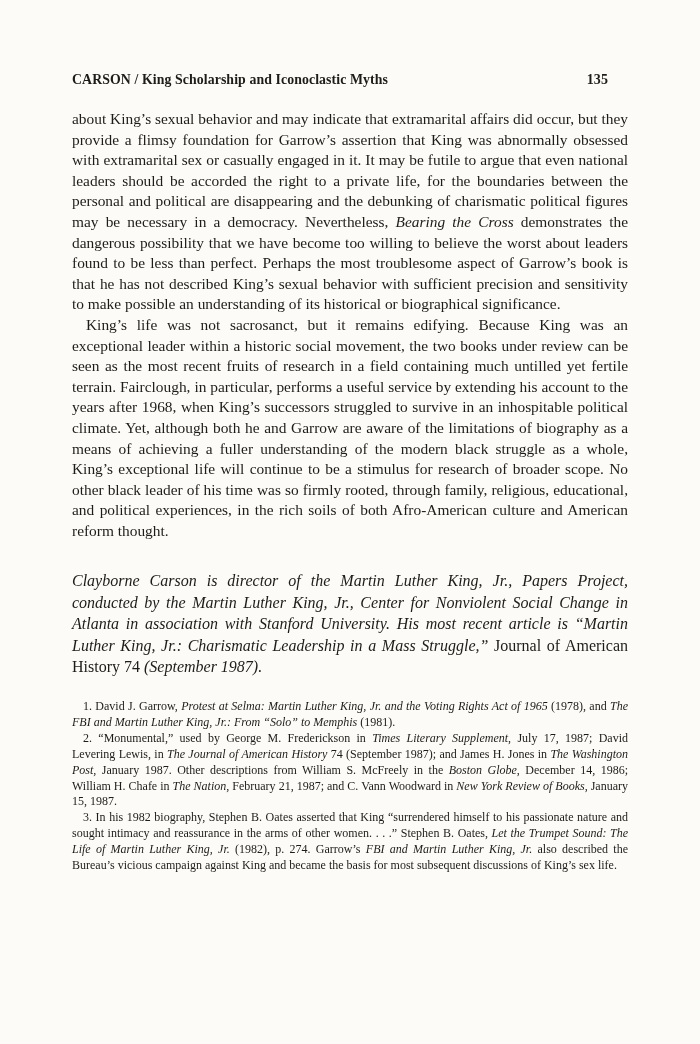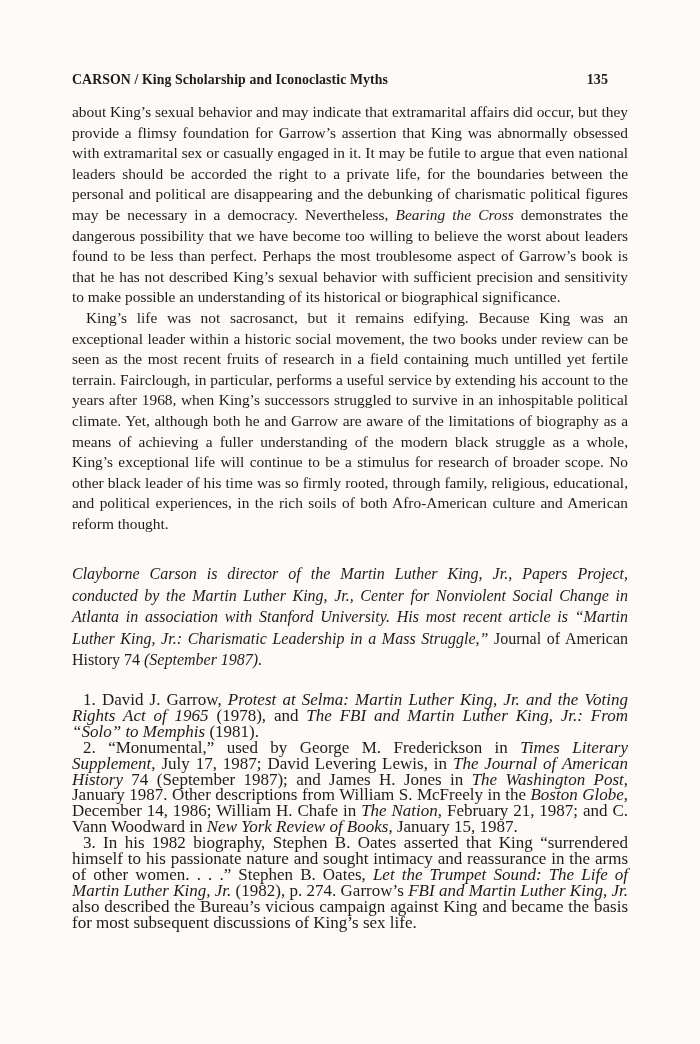--- a/index.html
+++ b/index.html
@@ -31,21 +31,21 @@
     font-weight: 700;
     font-size: 13.8px;
     letter-spacing: 0.1px;
   }
   .running-head .page-number {
     padding-right: 20px;
     font-size: 14px;
   }
   .text-block {
     position: absolute;
-    top: 102px;
+    top: 109px;
     left: 72px;
     width: 556px;
   }
   .body-copy p {
     margin: 0;
     font-size: 15.4px;
     line-height: 20.6px;
     text-align: justify;
     text-justify: inter-word;
   }
@@ -53,21 +53,21 @@
   .it { font-style: italic; }
   .author-bio {
     margin-top: 29px;
     font-size: 16px;
     line-height: 21.5px;
     text-align: justify;
   }
   .author-bio p { margin: 0; }
   .footnotes {
     margin-top: 21px;
-    font-size: 17px;
+    font-size: 12px;
     line-height: 15.9px;
     text-align: justify;
   }
   .footnotes p {
     margin: 0;
     text-indent: 11px;
   }
 </style>
 </head>
 <body>

